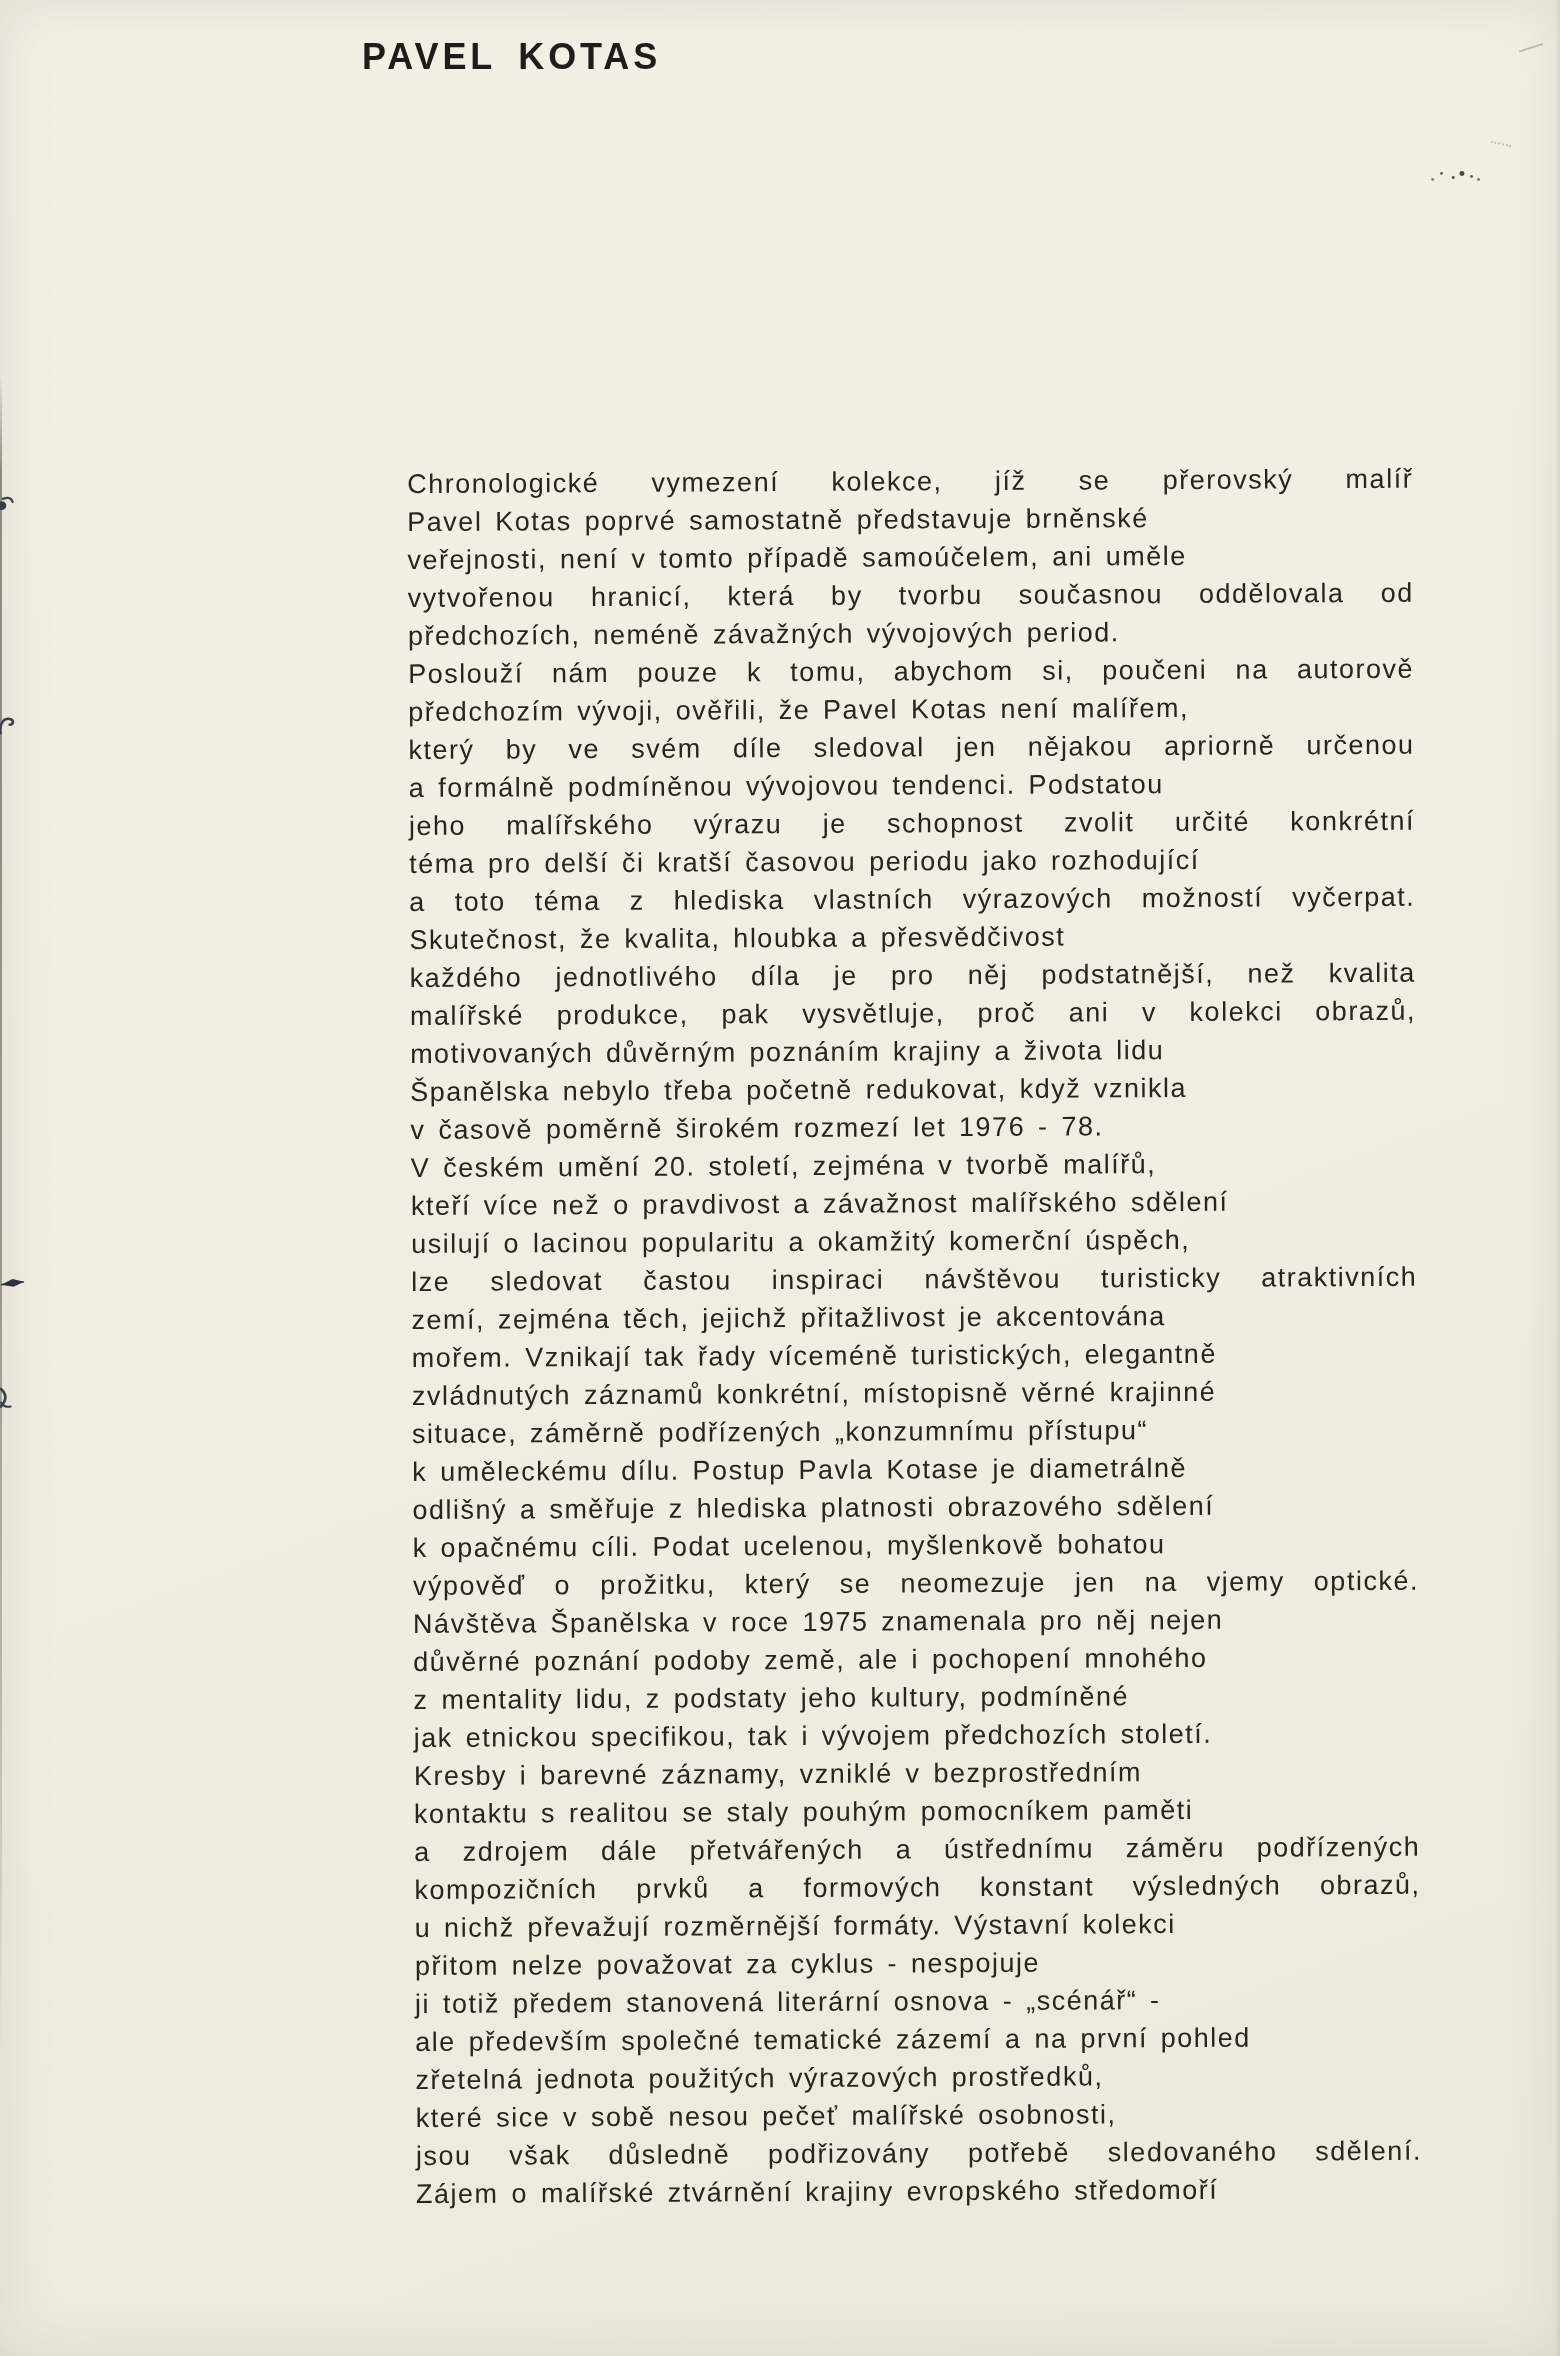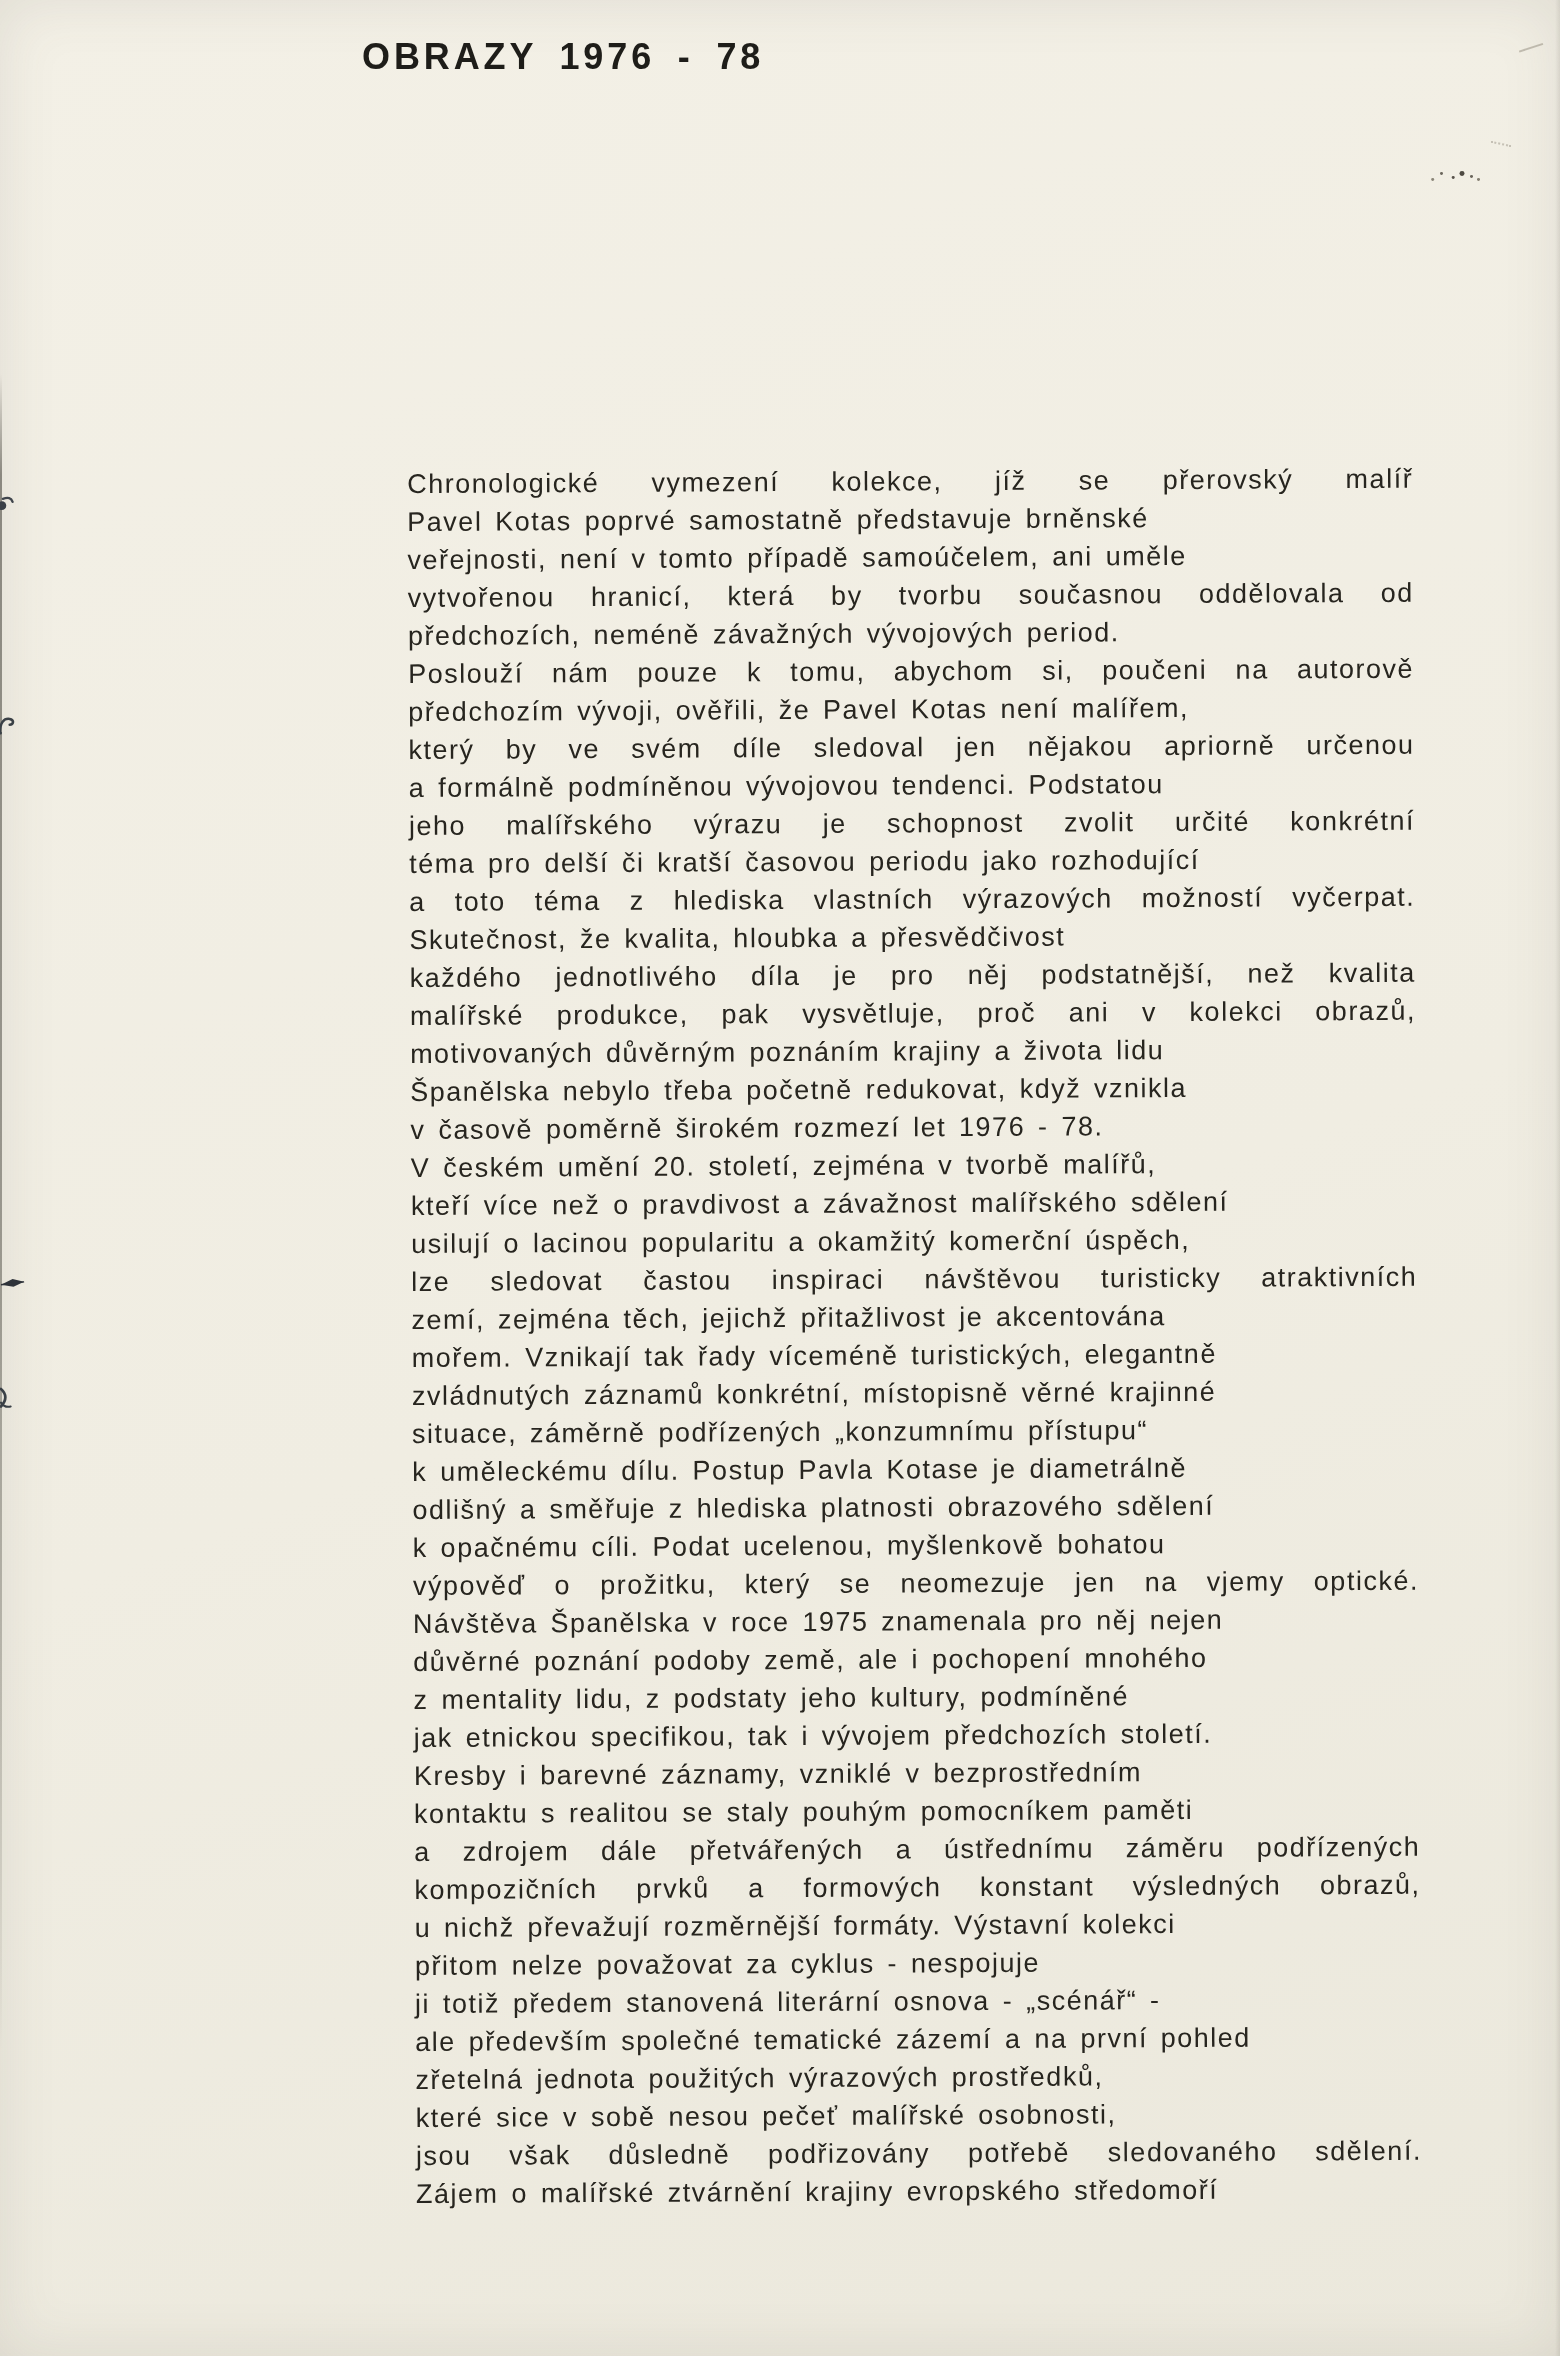--- a/index.html
+++ b/index.html
@@ -65,21 +65,21 @@
     border-bottom:2px dotted rgba(125,118,104,.38);
     transform:rotate(12deg);
   }
 </style>
 </head>
 <body>
 
 <div class="page">
 
   <div class="title">
-    <div>OBRAZY 1976 - 78</div>
+    <div>PAVEL KOTAS</div>
   </div>
 
   <div class="body-text">
       <div class="line j">Chronologické vymezení kolekce, jíž se přerovský malíř</div>
       <div class="line">Pavel Kotas poprvé samostatně představuje brněnské</div>
       <div class="line">veřejnosti, není v tomto případě samoúčelem, ani uměle</div>
       <div class="line j">vytvořenou hranicí, která by tvorbu současnou oddělovala od</div>
       <div class="line">předchozích, neméně závažných vývojových period.</div>
       <div class="line j">Poslouží nám pouze k tomu, abychom si, poučeni na autorově</div>
       <div class="line">předchozím vývoji, ověřili, že Pavel Kotas není malířem,</div>

